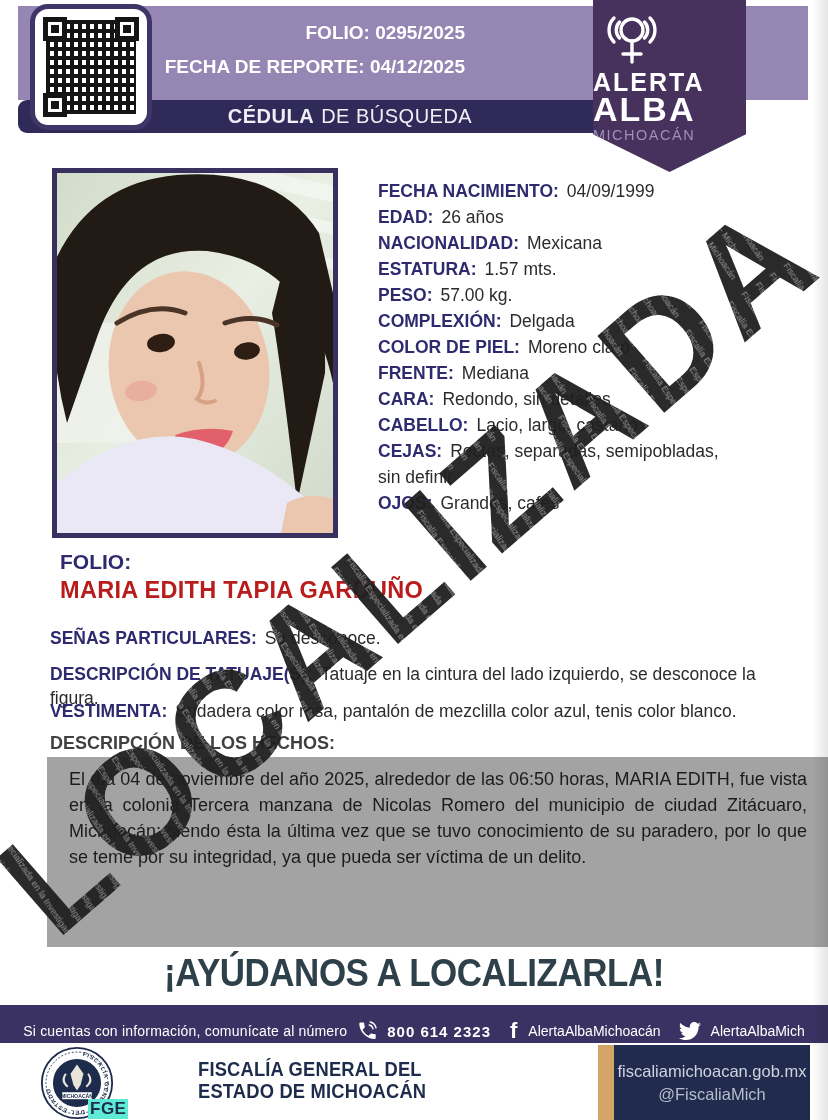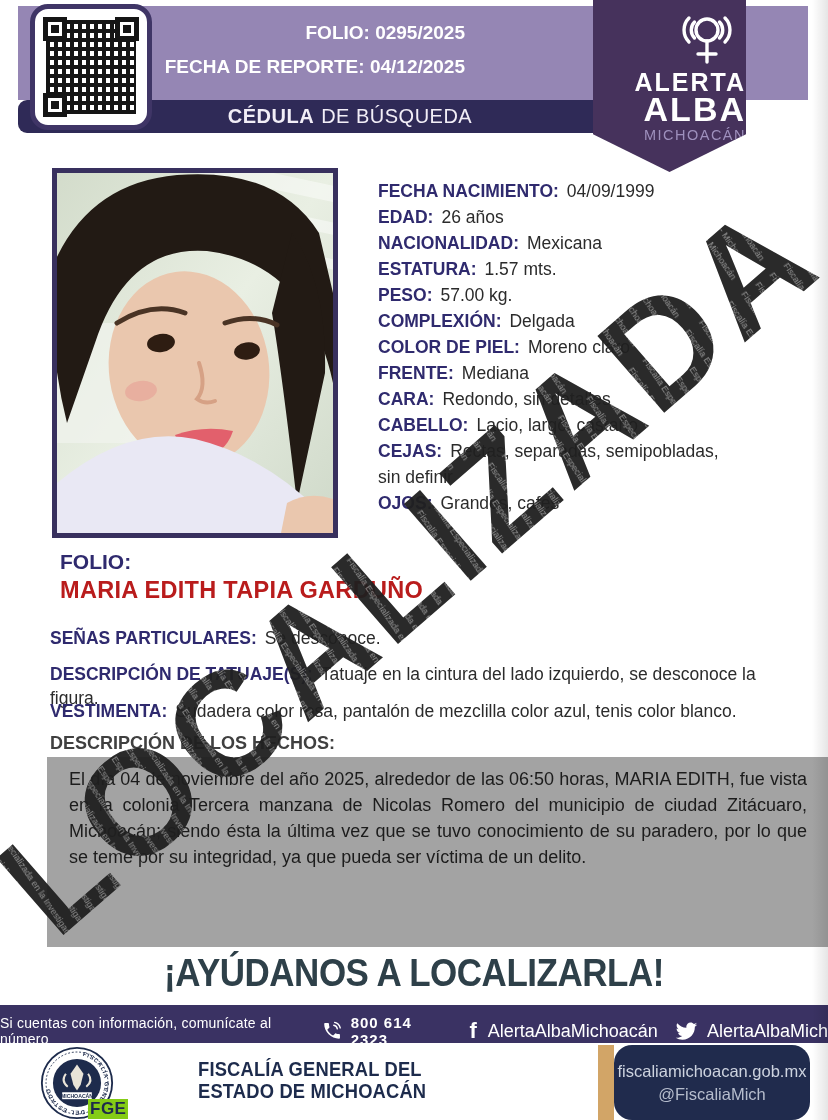--- a/index.html
+++ b/index.html
@@ -18,21 +18,21 @@
         border:5px solid #3f3566;border-radius:18px;}
   .qr-inner{position:absolute;left:11px;top:11px;right:11px;bottom:11px;
         background-image:repeating-linear-gradient(0deg,#151515 0 4px,transparent 4px 9px),
                          repeating-linear-gradient(90deg,#151515 0 4px,transparent 4px 8px);}
   .finder{position:absolute;width:24px;height:24px;border:5px solid #151515;background:#fff;box-sizing:border-box;}
   .finder::after{content:"";position:absolute;left:3px;top:3px;width:8px;height:8px;background:#151515;}
   .f1{left:8px;top:8px}.f2{right:8px;top:8px}.f3{left:8px;bottom:8px}
   
   .badge{position:absolute;left:593px;top:0;width:153px;height:172px;background:#46325c;
         clip-path:polygon(0 0,100% 0,100% 78%,50% 100%,0 78%);
-        display:flex;flex-direction:column;align-items:flex-end;color:#fff;}
+        display:flex;flex-direction:column;align-items:flex-start;color:#fff;}
   .badge svg{margin-top:10px;}
   .badge .l1{font-size:25px;font-weight:bold;letter-spacing:2px;line-height:24px;margin-top:2px;}
   .badge .l2{font-size:34px;font-weight:bold;letter-spacing:2px;line-height:30px;}
   .badge .l3{font-size:14.5px;color:#9e90bd;letter-spacing:1.5px;margin-top:3px;}
   
   .photo{position:absolute;left:52px;top:168px;width:276px;height:360px;border:5px solid #38305e;
         box-sizing:content-box;background:#dfe6da;}
   
   .fields{position:absolute;left:378px;top:178px;width:360px;font-size:17.5px;line-height:26px;color:#2b2b2b;}
   .flabel{font-weight:bold;color:#2f2a6e;margin-right:8px;}
@@ -44,31 +44,31 @@
   .hechos-label{position:absolute;left:50px;top:733px;font-size:18px;font-weight:bold;color:#404040;}
   .hechos-box{position:absolute;left:47px;top:757px;width:738px;height:172px;background:#a3a3a3;
         padding:9px 22px;font-size:18px;line-height:26px;color:#1c1c1c;text-align:justify;}
   
   .help-banner{position:absolute;left:0;top:952px;width:828px;text-align:center;
         font-size:38px;font-weight:800;color:#2e4049;letter-spacing:-.5px;transform:scaleX(.92);}
   .contact-bar{position:absolute;left:0;top:1005px;width:828px;height:52px;background:#3a3263;
         display:flex;align-items:center;justify-content:center;gap:9px;color:#fff;}
   .contact-info{font-size:14px;letter-spacing:.2px;}
   .contact-phone{font-size:15px;font-weight:bold;letter-spacing:1px;}
-  .contact-handle{font-size:18px;}
+  .contact-handle{font-size:14px;}
   .fb-glyph{font-size:22px;font-weight:bold;margin:0 2px 0 10px;}
   .footer{position:absolute;left:0;top:1043px;width:828px;height:77px;background:#ffffff;}
   .seal{position:absolute;left:40px;top:3px;}
   .fge-text{position:absolute;left:88px;top:56px;font-size:17px;font-weight:800;color:#1d2b4c;
-        background:#84cc16;padding:0 2px;letter-spacing:.5px;}
+        background:#5eead4;padding:0 2px;letter-spacing:.5px;}
   .agency{position:absolute;left:198px;top:15px;font-size:19.5px;font-weight:800;color:#1d2b4c;
         line-height:22px;letter-spacing:.2px;transform:scaleX(.94);transform-origin:left;}
   .gold-strip{position:absolute;left:598px;top:2px;width:16px;height:75px;background:#d2a567;}
   .navy-box{position:absolute;left:614px;top:2px;width:196px;height:75px;background:#202b4d;
-        display:flex;flex-direction:column;align-items:center;justify-content:center;gap:4px;border-radius:18px;}
+        display:flex;flex-direction:column;align-items:center;justify-content:center;gap:4px;}
   .navy-box .site{font-size:16.5px;color:#cdd3df;}
   .navy-box .handle{font-size:16.5px;color:#b6bdcd;}
   
   .watermark{position:absolute;left:0;top:0;pointer-events:none;}
 </style>
 </head>
 <body>
 
 <div class="page">
 

